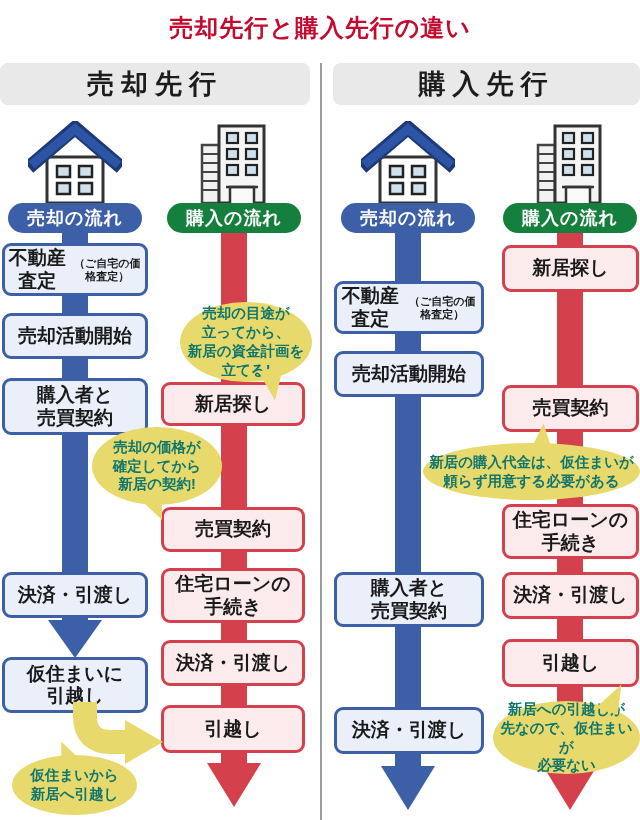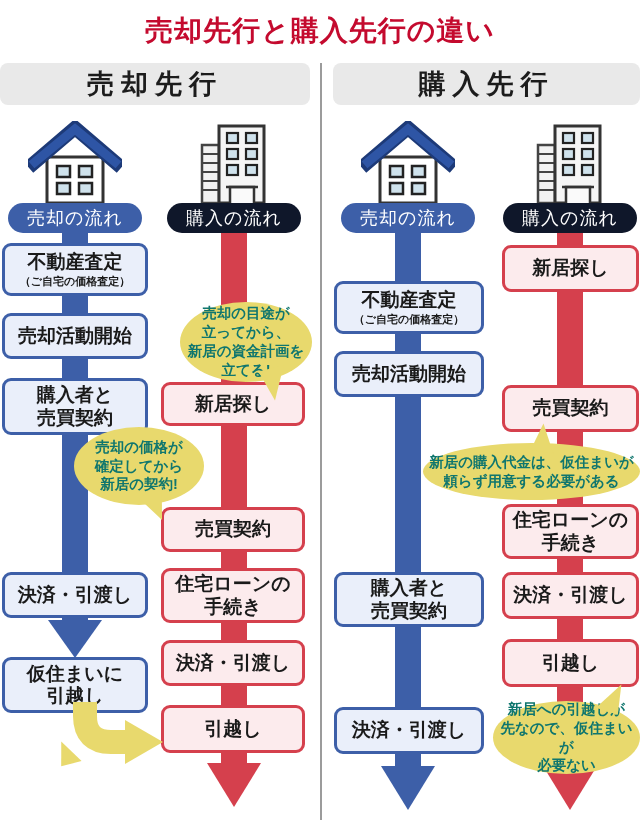--- a/index.html
+++ b/index.html
@@ -2,43 +2,43 @@
 <html><head>
 <meta charset="utf-8">
 <style>
   html,body{margin:0;padding:0;background:#fff;}
   .stage{
     position:relative;width:640px;height:820px;background:#ffffff;overflow:hidden;
     font-family:"Liberation Sans","DejaVu Sans",sans-serif;color:#1a1a1a;
   }
   .title{
     position:absolute;top:12px;left:0;width:100%;text-align:center;
-    font-size:28px;font-weight:bold;color:#c40a2e;letter-spacing:1px;
+    font-size:24px;font-weight:bold;color:#c40a2e;letter-spacing:1px;
   }
   .col-header{
     position:absolute;top:63px;height:42px;background:#e9e9e9;border-radius:8px;
     font-size:27px;font-weight:bold;text-align:center;line-height:42px;letter-spacing:7px;color:#1c1c1c;
   }
   .divider{position:absolute;left:320px;top:63px;width:2px;height:757px;background:#9b9b9b;}
   .icon{position:absolute;z-index:2;}
   .pill{
-    position:absolute;height:30px;border-radius:16px;color:#fff;font-weight:normal;font-size:18px;
+    position:absolute;height:30px;border-radius:16px;color:#fff;font-weight:bold;font-size:18px;
     display:flex;align-items:center;justify-content:center;z-index:3;letter-spacing:1px;
   }
   .pill.blue{background:#3d5fa8;}
-  .pill.red{background:#0f172a;}
+  .pill.red{background:#15803d;}
   .band{position:absolute;width:26px;z-index:1;}
   .band.blue{background:#3d5fa8;}
   .band.red{background:#d5404d;}
   .ahead{position:absolute;width:0;height:0;z-index:1;border-left:27px solid transparent;border-right:27px solid transparent;}
   .ahead.blue{border-top:38px solid #3d5fa8;}
   .ahead.red{border-top:44px solid #d5404d;}
   .box{
     position:absolute;box-sizing:border-box;border-radius:9px;z-index:3;
-    display:flex;flex-direction:column;align-items:center;justify-content:center;
+    display:flex;flex-direction:row;align-items:center;justify-content:center;
     font-weight:bold;font-size:19px;line-height:1.18;text-align:center;white-space:pre-line;
   }
   .box.blue{background:#eaeffa;border:3px solid #3d5fa8;}
   .box.red{background:#fcebed;border:3px solid #d5404d;}
   .box .sub{font-size:11px;font-weight:bold;margin-top:1px;}
   .box .sub:empty{display:none;}
   .bubble{
     position:absolute;background:#e8d96d;border-radius:50%;z-index:5;
     display:flex;align-items:center;justify-content:center;text-align:center;
     font-weight:bold;font-size:14.5px;line-height:1.3;white-space:pre-line;color:#0f766e;
@@ -202,29 +202,31 @@
       <polygon points="70,20 108,42 70,64" fill="#e8d96d"></polygon>
     </svg>
   </div>
 
   <div class="bubble" style="left:180px;top:302px;width:132px;height:80px;">売却の目途が
 立ってから、
 新居の資金計画を
 立てる!</div>
   <div class="tail" style="left:262px;top:368px;border-left:9px solid transparent;border-right:17px solid transparent;border-top:32px solid #e8d96d;transform:rotate(-14deg);"></div>
 
-  <div class="bubble" style="left:74px;top:427px;width:130px;height:78px;">売却の価格が
+  <div class="bubble" style="left:92px;top:427px;width:130px;height:78px;">売却の価格が
 確定してから
 新居の契約!</div>
   <div class="tail" style="left:145px;top:490px;border-left:9px solid transparent;border-right:17px solid transparent;border-top:30px solid #e8d96d;transform:rotate(-30deg);"></div>
 
   <div class="bubble" style="left:423px;top:443px;width:217px;height:57px;">新居の購入代金は、仮住まいが
 頼らず用意する必要がある</div>
   <div class="tail" style="left:533px;top:424px;border-left:8px solid transparent;border-right:15px solid transparent;border-bottom:28px solid #e8d96d;transform:rotate(10deg);"></div>
 
   <div class="bubble" style="left:493px;top:701px;width:147px;height:73px;">新居への引越しが
 先なので、仮住まいが
 必要ない</div>
   <div class="tail" style="left:600px;top:682px;border-left:17px solid transparent;border-right:6px solid transparent;border-bottom:30px solid #e8d96d;transform:rotate(18deg);"></div>
 
+  <div class="bubble" style="left:12px;top:755px;width:125px;height:60px;">仮住まいから
+新居へ引越し</div>
   <div class="tail" style="left:58px;top:740px;border-left:6px solid transparent;border-right:15px solid transparent;border-bottom:24px solid #e8d96d;transform:rotate(-14deg);"></div>
 
 </div>
 
 </body></html>

